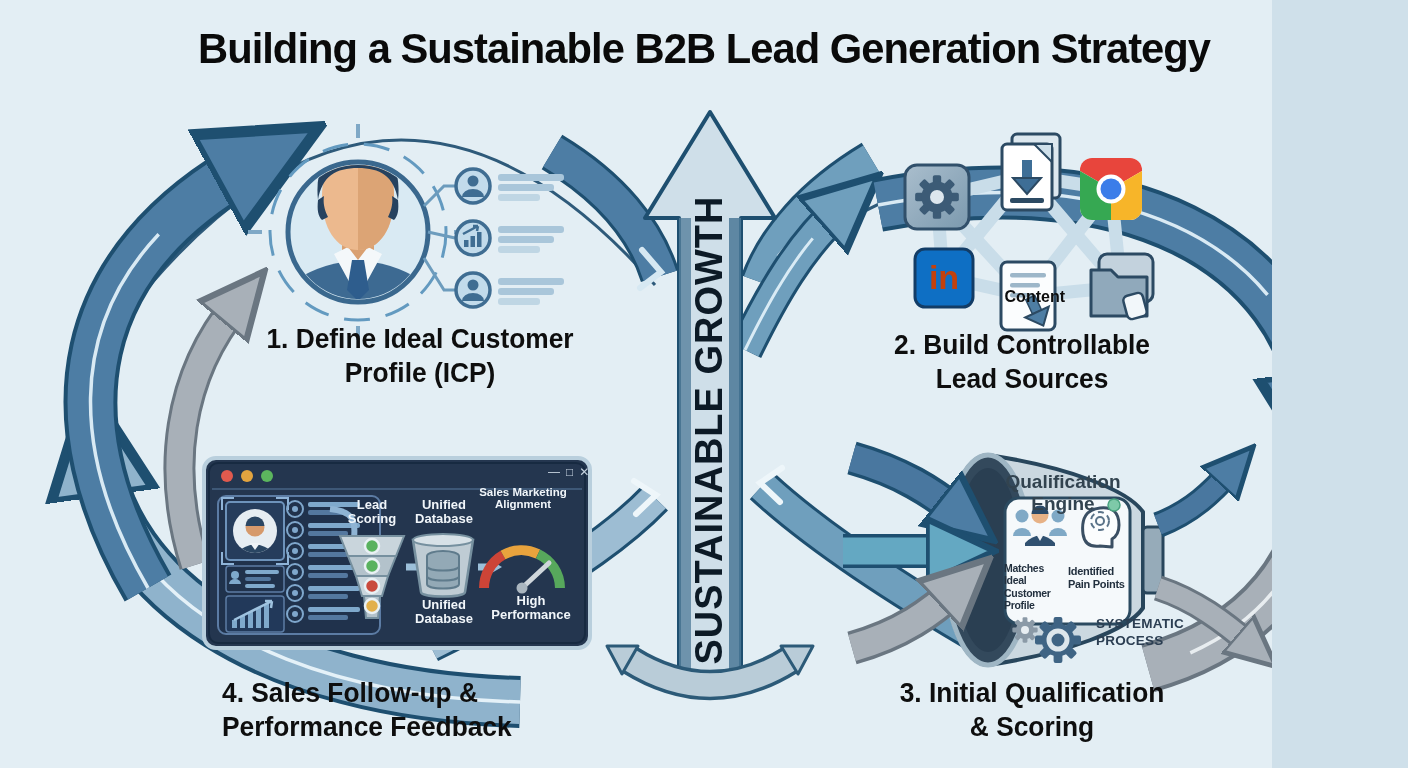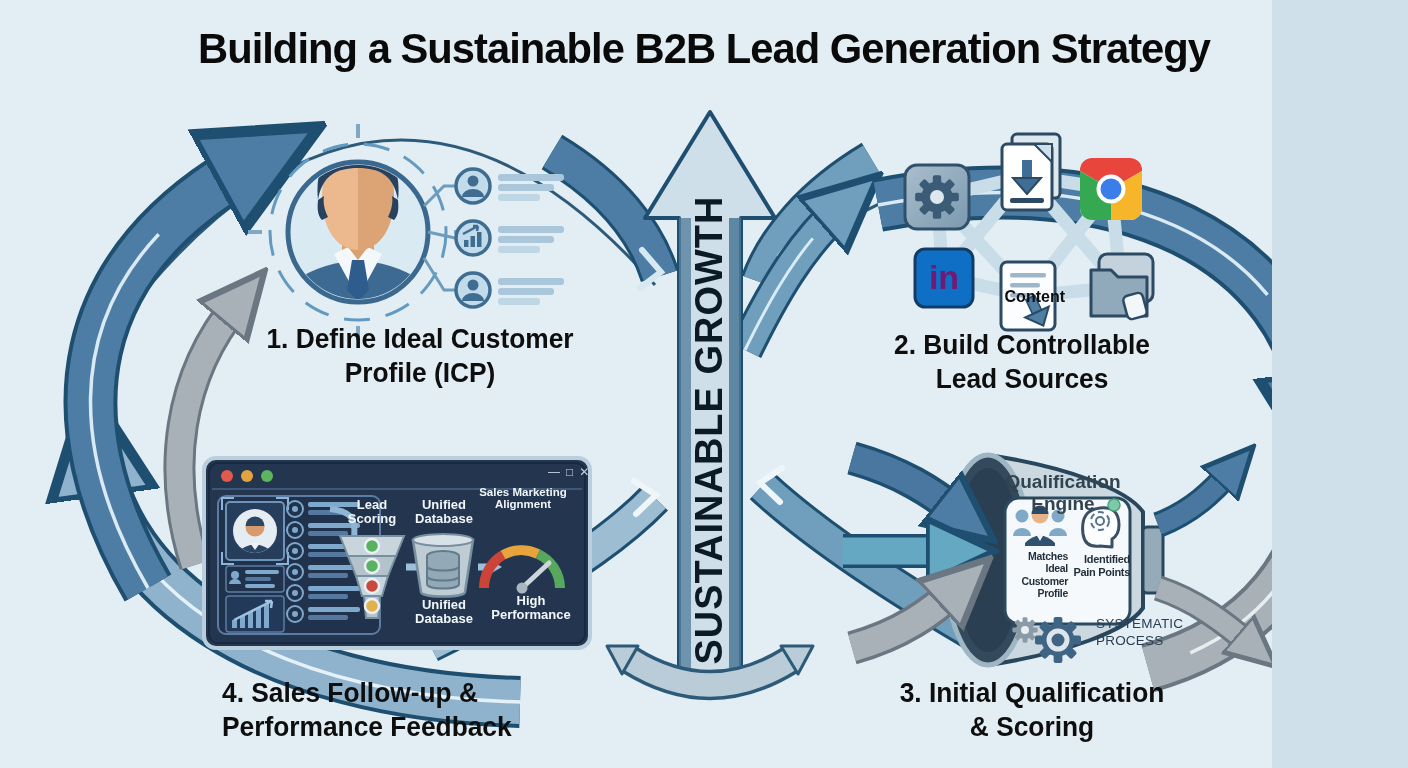--- a/index.html
+++ b/index.html
@@ -9,26 +9,26 @@
   .txt{position:absolute;z-index:5;color:#0d0d0d;}
   .title{left:0;top:24px;width:1408px;text-align:center;font-size:43px;font-weight:bold;
          letter-spacing:-1px;transform:scaleX(.97);transform-origin:center top;color:#0a0a0a;}
   .heading{font-size:28px;font-weight:bold;line-height:1.22;color:#0e0e0e;
            transform:scaleX(.94);transform-origin:center top;}
   .heading.left{transform-origin:left top;}
   .banner{left:460px;top:408px;width:500px;height:44px;text-align:center;
           transform:rotate(-90deg);font-size:38px;font-weight:bold;letter-spacing:1px;color:#0c1a26;}
   .content-label{left:993px;top:288px;width:72px;text-align:right;font-size:16px;font-weight:bold;}
   .li-glyph{left:915px;top:249px;width:58px;height:56px;display:flex;align-items:center;
-            justify-content:center;color:#701a75;font-size:34px;font-weight:bold;z-index:4;}
+            justify-content:center;color:#c2410c;font-size:34px;font-weight:bold;z-index:4;}
   .engine-title{left:983px;top:451px;width:160px;text-align:center;font-size:19px;
                 font-weight:bold;line-height:1.15;color:#32434f;margin-top:20px;}
-  .card{font-size:10.5px;font-weight:bold;line-height:1.18;text-align:right;color:#22303e;
-        letter-spacing:-.3px;}
-  .process{left:1096px;top:616px;width:120px;font-size:13.5px;font-weight:normal;
+  .card{font-size:10.5px;font-weight:bold;line-height:1.18;text-align:left;color:#22303e;
+        letter-spacing:-.3px;margin-top:12px;}
+  .process{left:1096px;top:616px;width:120px;font-size:13.5px;font-weight:bold;
            line-height:1.25;color:#2b3e52;letter-spacing:.2px;}
   .dlabel{font-size:13px;font-weight:bold;line-height:1.08;text-align:center;color:#f1f6fa;}
   .dlabel.small{font-size:11.5px;}
   .win-controls{left:548px;top:466px;width:46px;display:flex;gap:6px;color:#c6d3e0;
                 font-size:12px;line-height:1;}
   .line{display:block;}
 </style>
 </head>
 <body>
 

